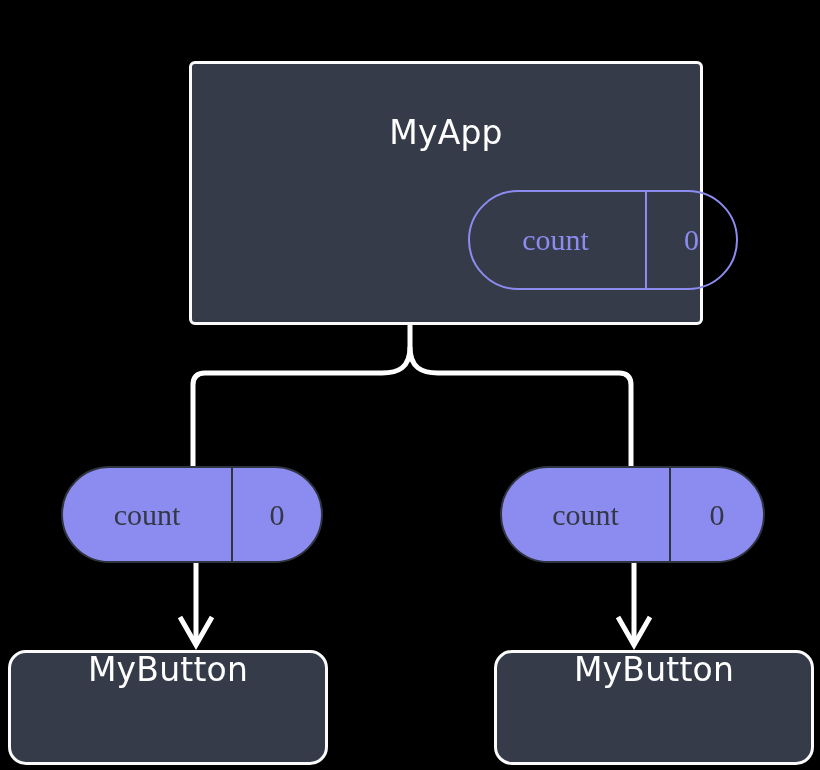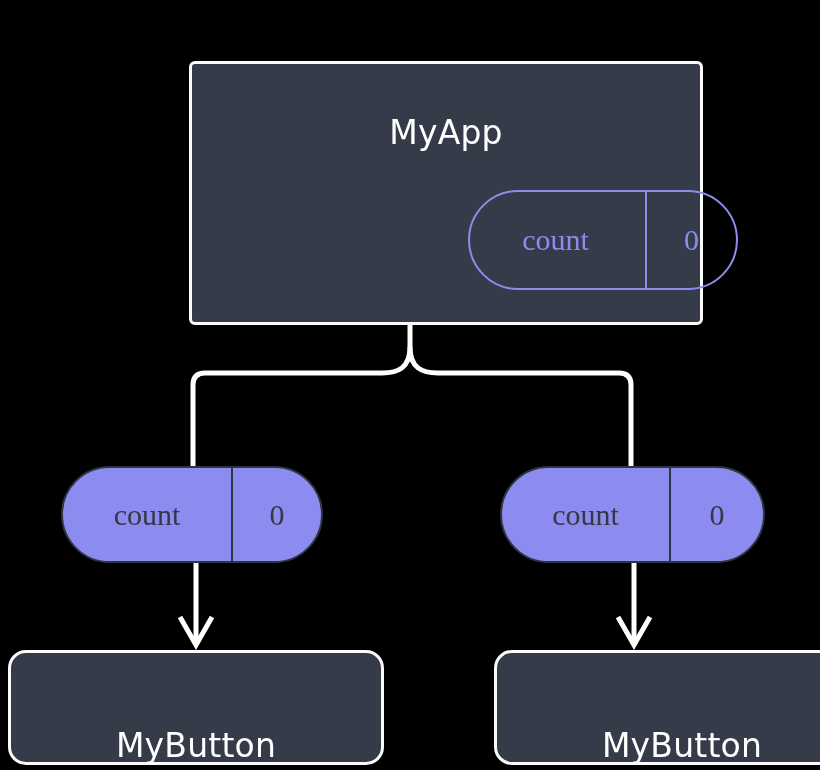--- a/index.html
+++ b/index.html
@@ -55,23 +55,23 @@
     height: 264px;
     border-radius: 6px;
     margin-top: 48px;
   }
   #app-box .comp-title {
     margin-top: 52px;
   }
 
   
   .leaf-box {
-    width: 376px;
+    width: 320px;
     height: 115px;
-    justify-content: flex-end;
+    justify-content: flex-start;
   }
   #btn-box-left  { left: 8px;   top: 650px; }
   #btn-box-right { left: 494px; top: 650px; }
   .leaf-box .comp-title { font-size: 33px; }
 
   
   .pill {
     position: absolute;
     box-sizing: border-box;
     display: flex;

